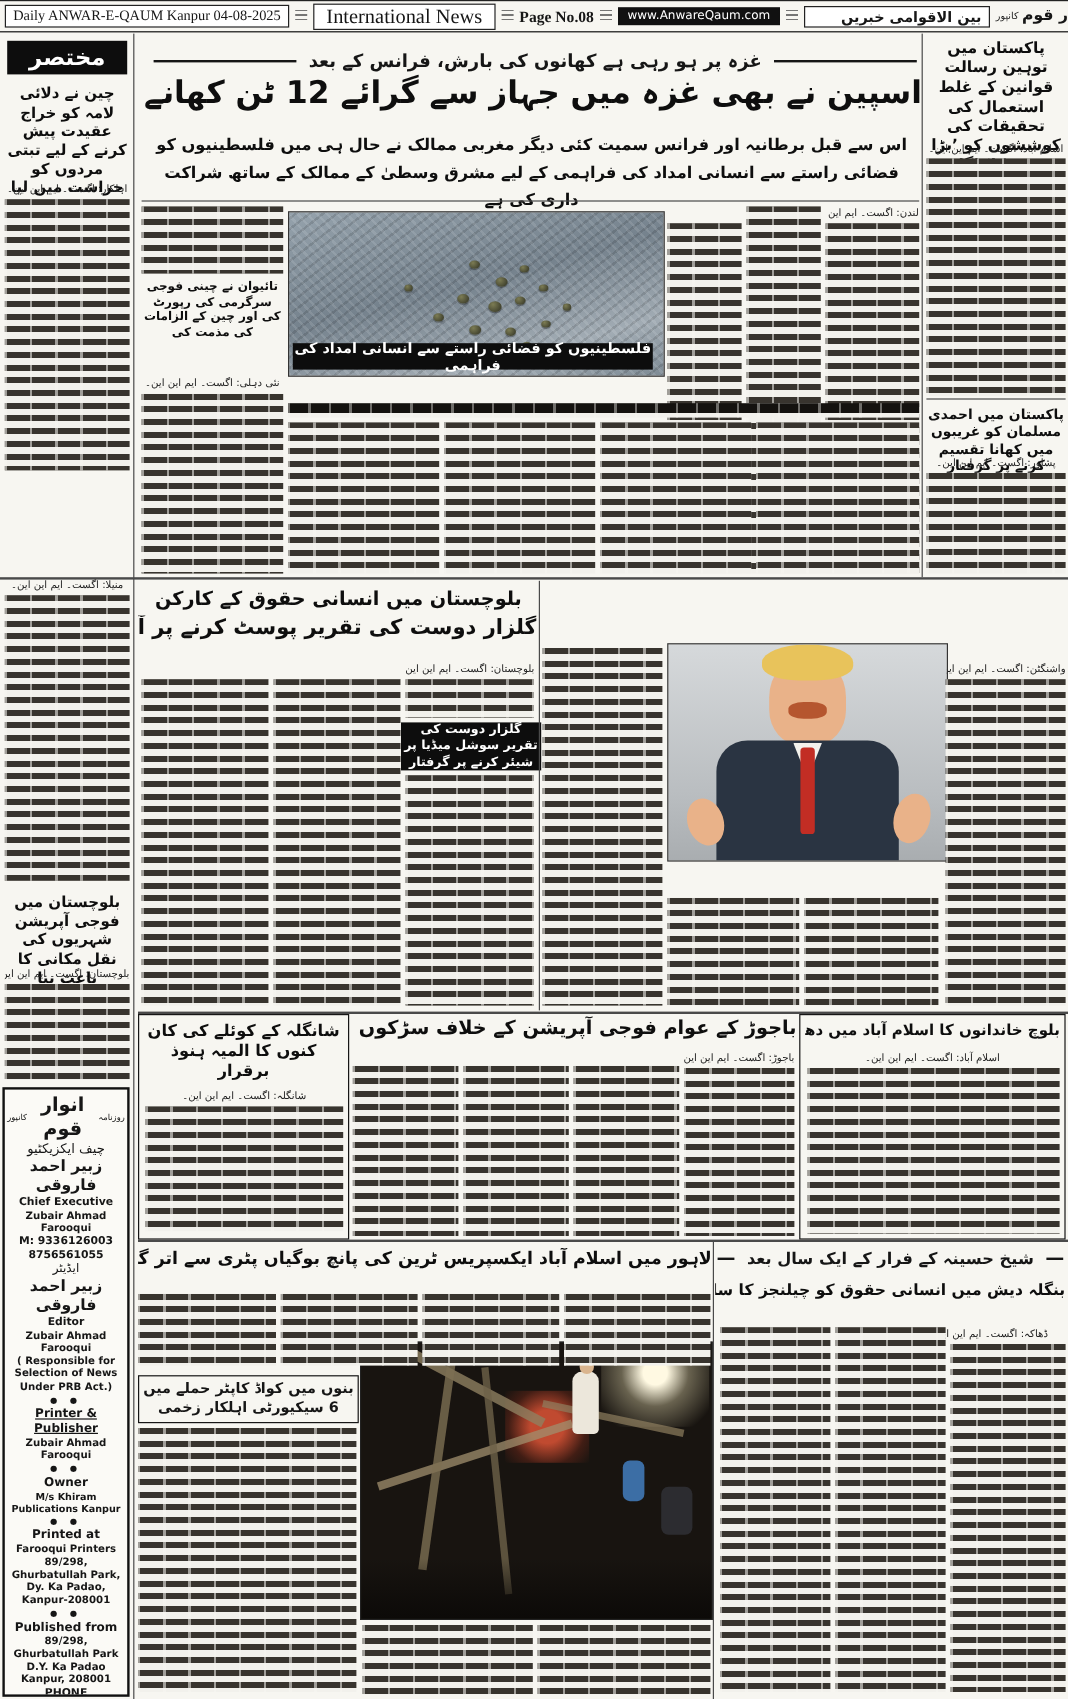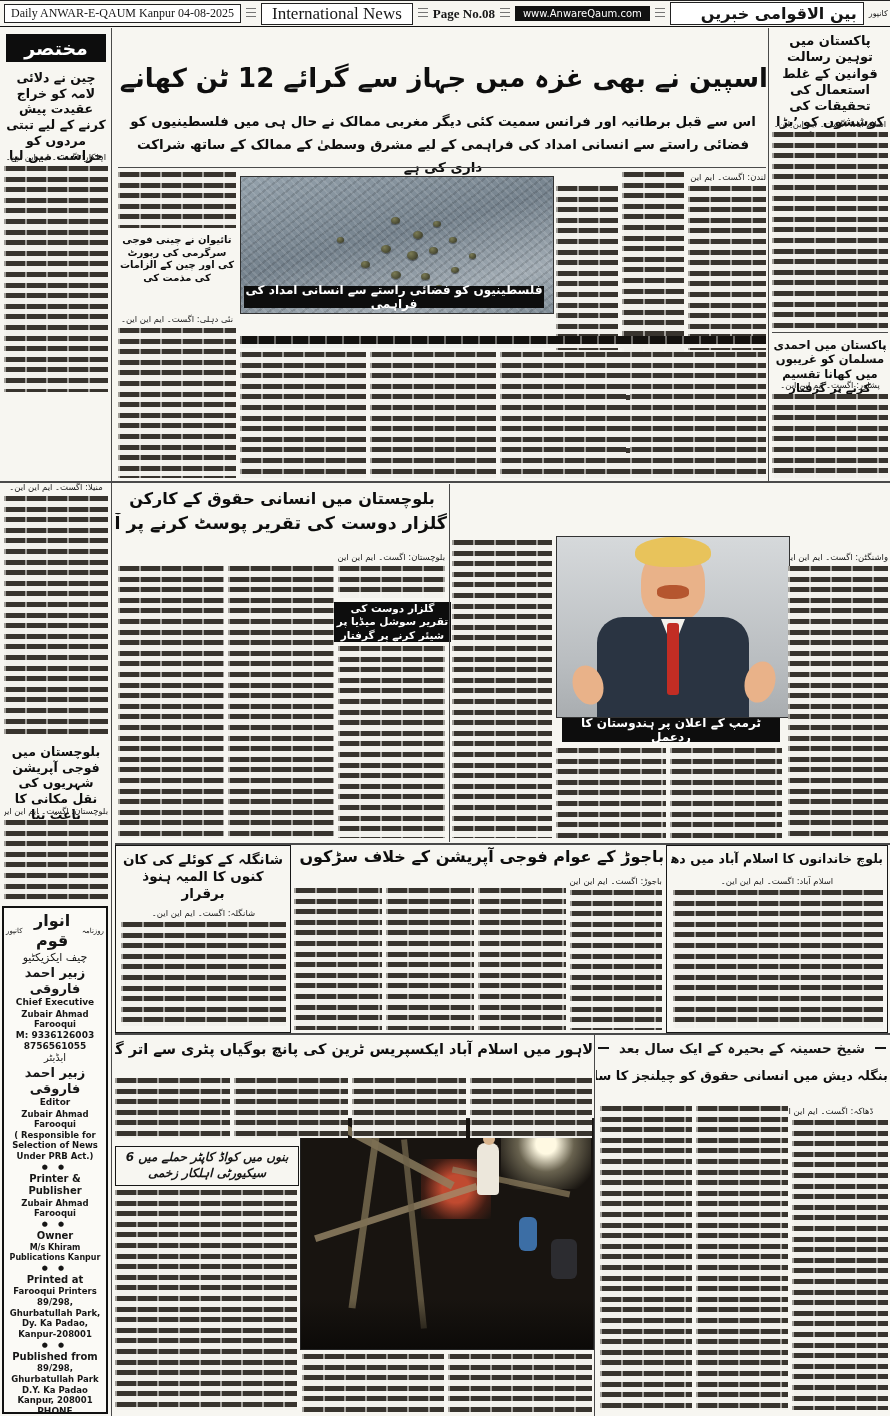--- a/index.html
+++ b/index.html
@@ -22,21 +22,21 @@
       repeating-linear-gradient(to bottom, #38342e 0 5px, #f2f1ec 5px 10.6px);}
   .gkb{position:absolute;background:repeating-linear-gradient(to right, rgba(247,246,241,.4) 0 2px, rgba(0,0,0,0) 2px 17px),
       repeating-linear-gradient(to bottom, #14120f 0 8px, #f2f1ec 8px 13px);}
   .hl{position:absolute;direction:rtl;text-align:center;font-weight:bold;color:#0e0e0e;line-height:1.25;}
   .dl{position:absolute;direction:rtl;text-align:center;font-size:8.5px;color:#222;white-space:nowrap;overflow:hidden;}
   .tok{position:absolute;font-size:9px;font-weight:bold;color:#111;background:#f2f1ec;padding:0 1px;}
   .capbar{position:absolute;background:#0d0d0d;color:#fff;direction:rtl;text-align:center;font-weight:bold;display:flex;align-items:center;justify-content:center;}
   .kick{position:absolute;display:flex;align-items:center;gap:10px;}
   .kline{flex:1;height:2px;background:#161616;}
   .kick span{white-space:nowrap;font-weight:bold;direction:rtl;}
-  .box{position:absolute;border:1.6px solid #161616;background:#f7f6f1;box-sizing:border-box;font-style:italic;}
+  .box{position:absolute;border:1.6px solid #161616;background:#f7f6f1;box-sizing:border-box;}
   
   .ph-gaza{position:absolute;left:240px;top:176px;width:312px;height:136px;border:1px solid #333;overflow:hidden;
      background:
       repeating-linear-gradient(47deg, rgba(255,255,255,.10) 0 2px, transparent 2px 6px),
       repeating-linear-gradient(-38deg, rgba(0,0,0,.12) 0 2px, transparent 2px 7px),
       linear-gradient(165deg,#95a2ac,#75828d 45%,#a2acb4 78%,#7e8b95);}
   .chute{position:absolute;border-radius:50%;background:radial-gradient(circle at 35% 30%,#7c7c54,#454631 70%);box-shadow:0 1px 1px rgba(0,0,0,.4);}
   .ph-trump{position:absolute;left:556px;top:536px;width:232px;height:180px;border:1px solid #333;overflow:hidden;background:linear-gradient(#d6d9db,#b9bdc0 70%,#a9adb0);}
   .ph-train{position:absolute;left:300px;top:1118px;width:292px;height:230px;border:1px solid #222;overflow:hidden;background:#181410;}
   
@@ -58,21 +58,21 @@
 
   <div class="hdr">
     <div class="hbox serif">Daily ANWAR-E-QAUM Kanpur 04-08-2025</div>
     <div class="hatch"></div>
     <div class="hbox serif" style="font-size:17px;padding:0 10px;">International News</div>
     <div class="hatch"></div>
     <div class="serif b" style="font-size:13px;white-space:nowrap;">Page No.08</div>
     <div class="hatch"></div>
     <div class="hblack">www.AnwareQaum.com</div>
     <div class="hatch"></div>
-    <div class="hbox rtl b" style="font-size:16px;border-width:1.6px;padding-left:30px;">بین الاقوامی خبریں</div>
+    <div class="hbox rtl b" style="font-size:12px;border-width:1.6px;padding-left:30px;">بین الاقوامی خبریں</div>
     <div class="rtl" style="display:flex;align-items:center;gap:3px;white-space:nowrap;">
 
       <span class="b" style="font-size:13px;">انوار قوم</span>
       <span style="font-size:8px;">کانپور</span>
     </div>
   </div>
 
   <div class="sideblack">مختصر</div>
 
   <div class="hl" style="left:4px;top:70px;width:104px;font-size:12.5px;">چین نے دلائی لامہ کو خراج عقیدت پیش کرنے کے لیے تبتی مردوں کو حراست میں لیا</div>
@@ -94,36 +94,41 @@
     <div class="b">Chief Executive</div>
     <div class="b" style="font-size:8.5px;">Zubair Ahmad Farooqui</div>
     <div class="b">M: 9336126003</div>
     <div class="b">8756561055</div>
     <div class="rtl" style="font-size:10px;">ایڈیٹر</div>
     <div class="urdu-big">زبیر احمد فاروقی</div>
     <div class="b">Editor</div>
     <div class="b" style="font-size:8.5px;">Zubair Ahmad Farooqui</div>
     <div class="b" style="font-size:8.5px;">( Responsible for Selection of News Under PRB Act.)</div>
     <div class="dots">● ●</div>
-    <div class="b" style="font-size:10px;">Printer &amp; Publisher</div>
+    <div class="b" style="font-size:10px;text-decoration:underline;">Printer &amp; Publisher</div>
     <div class="b" style="font-size:8.5px;">Zubair Ahmad Farooqui</div>
     <div class="dots">● ●</div>
     <div class="b" style="font-size:10px;">Owner</div>
     <div class="b" style="font-size:8px;">M/s Khiram Publications Kanpur</div>
     <div class="dots">● ●</div>
     <div class="b" style="font-size:10px;">Printed at</div>
     <div class="b" style="font-size:8.5px;">Farooqui Printers</div>
     <div class="b" style="font-size:8.5px;">89/298, Ghurbatullah Park, Dy. Ka Padao, Kanpur-208001</div>
     <div class="dots">● ●</div>
     <div class="b" style="font-size:10px;">Published from</div>
     <div class="b" style="font-size:8.5px;">89/298, Ghurbatullah Park D.Y. Ka Padao Kanpur, 208001</div>
     <div class="b u" style="font-size:9px;">PHONE</div>
 
   </div>
 
+  <div class="kick" style="left:128px;top:42px;width:636px;">
+    <div class="kline"></div>
+    <span style="font-size:15px;">غزہ پر ہو رہی ہے کھانوں کی بارش، فرانس کے بعد</span>
+    <div class="kline"></div>
+  </div>
   <div class="hl nw" style="left:115px;top:62px;width:653px;font-size:26px;">اسپین نے بھی غزہ میں جہاز سے گرائے 12 ٹن کھانے کے سامان</div>
   <div class="hl" style="left:128px;top:110px;width:630px;font-size:13.5px;line-height:1.7;">اس سے قبل برطانیہ اور فرانس سمیت کئی دیگر مغربی ممالک نے حال ہی میں فلسطینیوں کو فضائی راستے سے انسانی امداد کی فراہمی کے لیے مشرق وسطیٰ کے ممالک کے ساتھ شراکت داری کی ہے</div>
 
   <div class="ph-gaza" id="gazaph">
       <div class="chute" style="left: 150px; top: 40px; width: 9px; height: 7.2px;"></div>
       <div class="chute" style="left: 172px; top: 54px; width: 10px; height: 8px;"></div>
       <div class="chute" style="left: 192px; top: 44px; width: 8px; height: 6.4px;"></div>
       <div class="chute" style="left: 140px; top: 68px; width: 10px; height: 8px;"></div>
       <div class="chute" style="left: 166px; top: 74px; width: 11px; height: 8.8px;"></div>
       <div class="chute" style="left: 188px; top: 70px; width: 9px; height: 7.2px;"></div>
@@ -171,21 +176,20 @@
   <div class="ph-trump">
     <div class="tp" style="left:84px;top:10px;width:64px;height:74px;background:#e9b289;border-radius:46% 46% 40% 40%;"></div>
     <div class="tp" style="left:78px;top:0px;width:76px;height:30px;background:#e8c35b;border-radius:50% 50% 40% 40%;"></div>
     <div class="tp" style="left:100px;top:48px;width:32px;height:14px;background:#b5562f;border-radius:40%;"></div>
     <div class="tp" style="left:40px;top:80px;width:152px;height:100px;background:#2a3442;border-radius:26px 26px 0 0;"></div>
     <div class="tp" style="left:104px;top:82px;width:24px;height:30px;background:#f3f1ec;clip-path:polygon(0 0,100% 0,50% 100%);"></div>
     <div class="tp" style="left:110px;top:86px;width:12px;height:72px;background:#c22d24;border-radius:3px;"></div>
     <div class="tp" style="left:16px;top:128px;width:30px;height:40px;background:#e9b289;border-radius:50%;transform:rotate(-18deg);"></div>
     <div class="tp" style="left:188px;top:124px;width:30px;height:42px;background:#e9b289;border-radius:50%;transform:rotate(16deg);"></div>
   </div>
-  <div class="capbar" style="left:562px;top:718px;width:218px;height:24px;font-size:12px;">ٹرمپ کے اعلان پر ہندوستان کا ردعمل</div>
   <span class="tok" style="left:794px;top:620px;">92</span>
   <span class="tok" style="left:874px;top:640px;">7</span>
   <span class="tok" style="left:794px;top:660px;">25</span>
   <span class="tok" style="left:816px;top:680px;">19</span>
 
   <div class="box" style="left:115px;top:845px;width:176px;height:188px;"></div>
   <div class="hl" style="left:120px;top:851px;width:166px;font-size:13.5px;">شانگلہ کے کوئلے کی کان کنوں کا المیہ ہنوذ برقرار</div>
   <div class="dl" style="left:121px;top:908px;width:165px;">شانگلہ: اگست۔ ایم این این۔</div>
 
   <div class="hl nw" style="left:294px;top:847px;width:370px;font-size:16px;">باجوڑ کے عوام فوجی آپریشن کے خلاف سڑکوں پر نکل آئے</div>
@@ -211,21 +215,21 @@
     <div class="tp" style="left:150px;top:60px;width:120px;height:6px;background:#8f7f60;transform:rotate(12deg);opacity:.7;"></div>
     <div class="tp" style="left:176px;top:24px;width:22px;height:52px;background:#ece7db;border-radius:8px 8px 4px 4px;"></div>
     <div class="tp" style="left:182px;top:14px;width:12px;height:12px;background:#d9b48d;border-radius:50%;"></div>
     <div class="tp" style="left:218px;top:98px;width:18px;height:34px;background:#3c6ea5;border-radius:6px;"></div>
     <div class="tp" style="left:250px;top:120px;width:26px;height:40px;background:#2c2c30;border-radius:6px;"></div>
     <div class="tp" style="left:0;top:180px;width:292px;height:50px;background:linear-gradient(transparent,#0c0a08);"></div>
   </div>
 
   <div class="kick" style="left:598px;top:1040px;width:288px;">
     <div class="kline"></div>
-    <span style="font-size:13.5px;">شیخ حسینہ کے بحیرہ کے ایک سال بعد</span>
+    <span style="font-size:13.5px;">شیخ حسینہ کے فرار کے ایک سال بعد</span>
     <div class="kline"></div>
   </div>
   <div class="hl nw" style="left:596px;top:1068px;width:292px;font-size:13px;">بنگلہ دیش میں انسانی حقوق کو چیلنجز کا سامنا: ایچ آر ڈبلیو</div>
   <div class="dl" style="left:760px;top:1106px;width:128px;">ڈھاکہ: اگست۔ ایم این این۔</div>
   <span class="tok" style="left:636px;top:1136px;">14</span>
   <span class="tok" style="left:612px;top:1206px;">2024</span>
   <span class="tok" style="left:648px;top:1206px;">5</span>
   <span class="tok" style="left:602px;top:1262px;">400.1</span>
   <span class="tok" style="left:602px;top:1388px;">400.8</span>
   <span class="tok" style="left:846px;top:1388px;">26</span>

